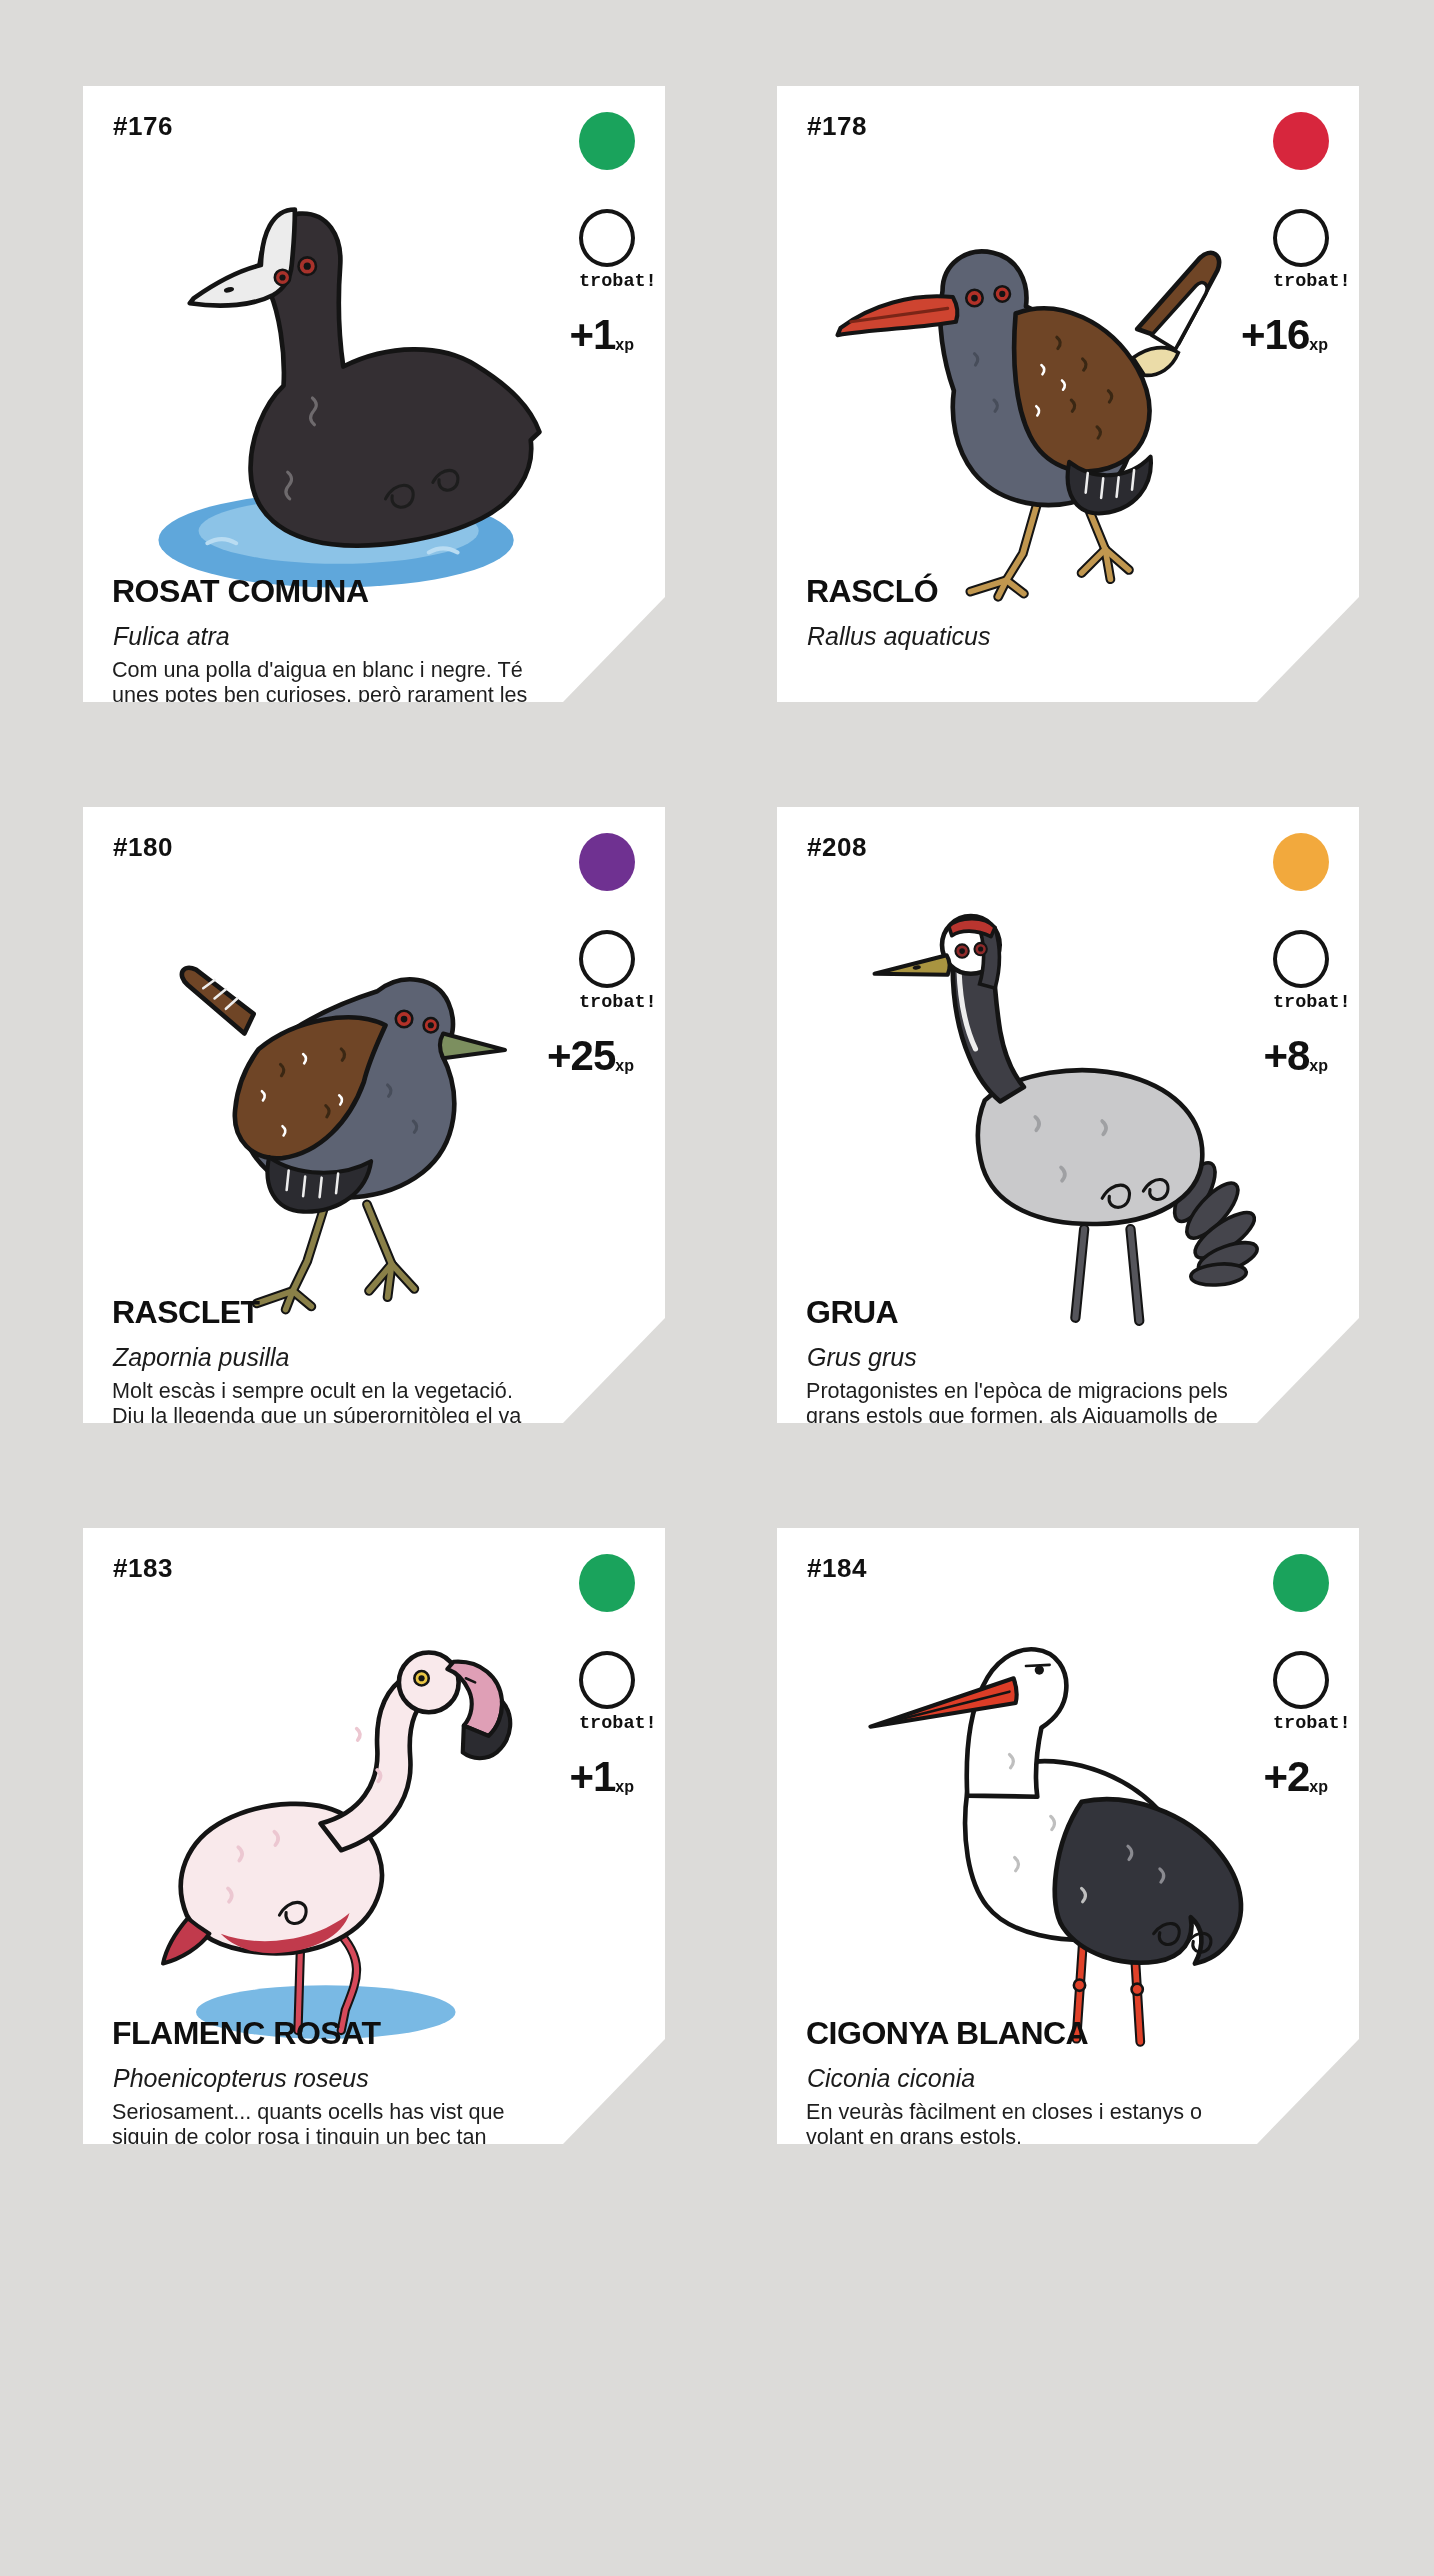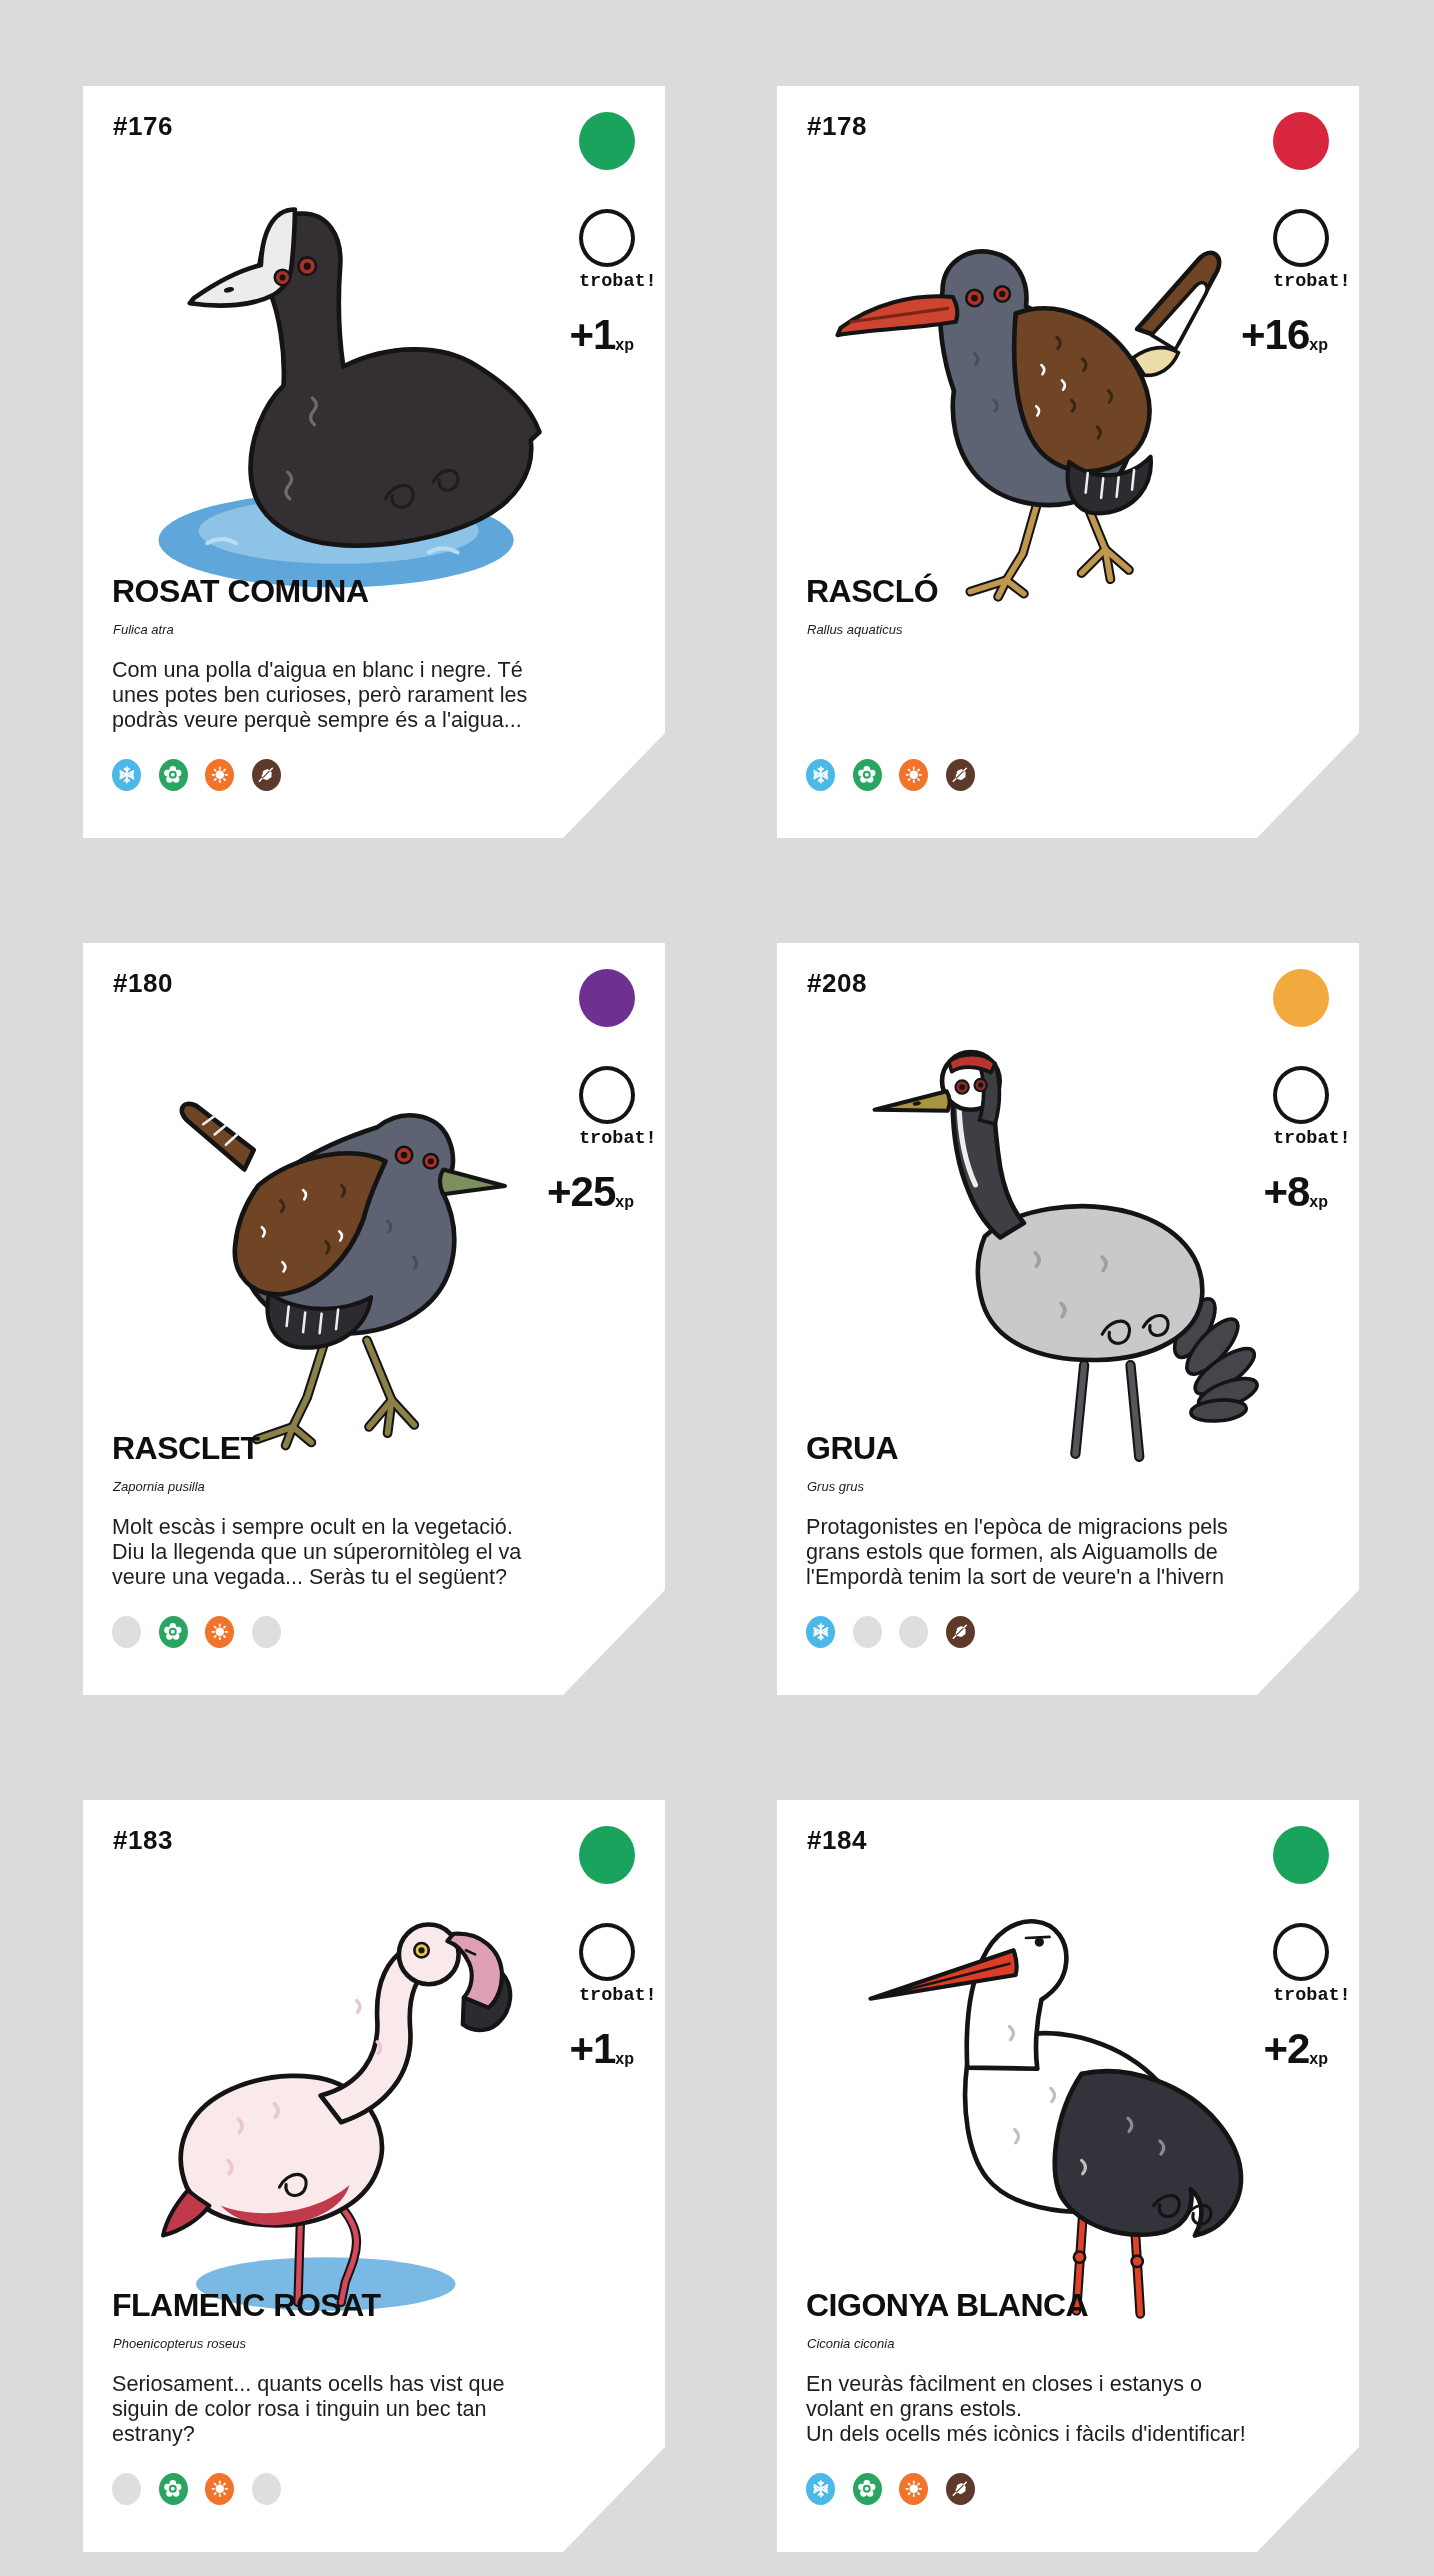--- a/index.html
+++ b/index.html
@@ -9,21 +9,21 @@
     font-family:"Liberation Sans", sans-serif;
     -webkit-font-smoothing:antialiased;
   }
   .grid{
     position:absolute;left:83px;top:86px;
     display:grid;
     grid-template-columns:582px 582px;
     column-gap:112px;row-gap:105px;
   }
   .card{
-    position:relative;width:582px;height:752px;background:#ffffff;
+    position:relative;width:582px;height:616px;background:#ffffff;
     clip-path:polygon(0 0,100% 0,100% calc(100% - 105px),calc(100% - 102px) 100%,0 100%);
     color:#161616;
   }
   .num{
     position:absolute;left:30px;top:25px;
     font-size:26px;font-weight:800;letter-spacing:0.5px;color:#111;
   }
   .status-dot{
     position:absolute;left:496px;top:26px;width:56px;height:58px;
     border-radius:50%;
@@ -46,21 +46,21 @@
   .bird{
     position:absolute;left:15.5px;top:72px;width:469px;height:448px;
   }
   .bird svg{width:100%;height:100%;display:block;}
   .title{
     position:absolute;left:29px;top:487px;
     font-size:32px;font-weight:900;letter-spacing:-0.5px;color:#0f0f0f;
   }
   .sci{
     position:absolute;left:30px;top:536px;
-    font-size:13px;font-style:italic;font-weight:500;color:#1b1b1b;
+    font-size:25px;font-style:italic;font-weight:500;color:#1b1b1b;
   }
   .desc{
     position:absolute;left:29px;top:571px;width:520px;
     font-size:21.6px;line-height:25px;color:#1e1e1e;
     white-space:pre-line;
   }
   .seasons{
     position:absolute;left:29px;top:673px;
     display:flex;gap:17.5px;
   }

